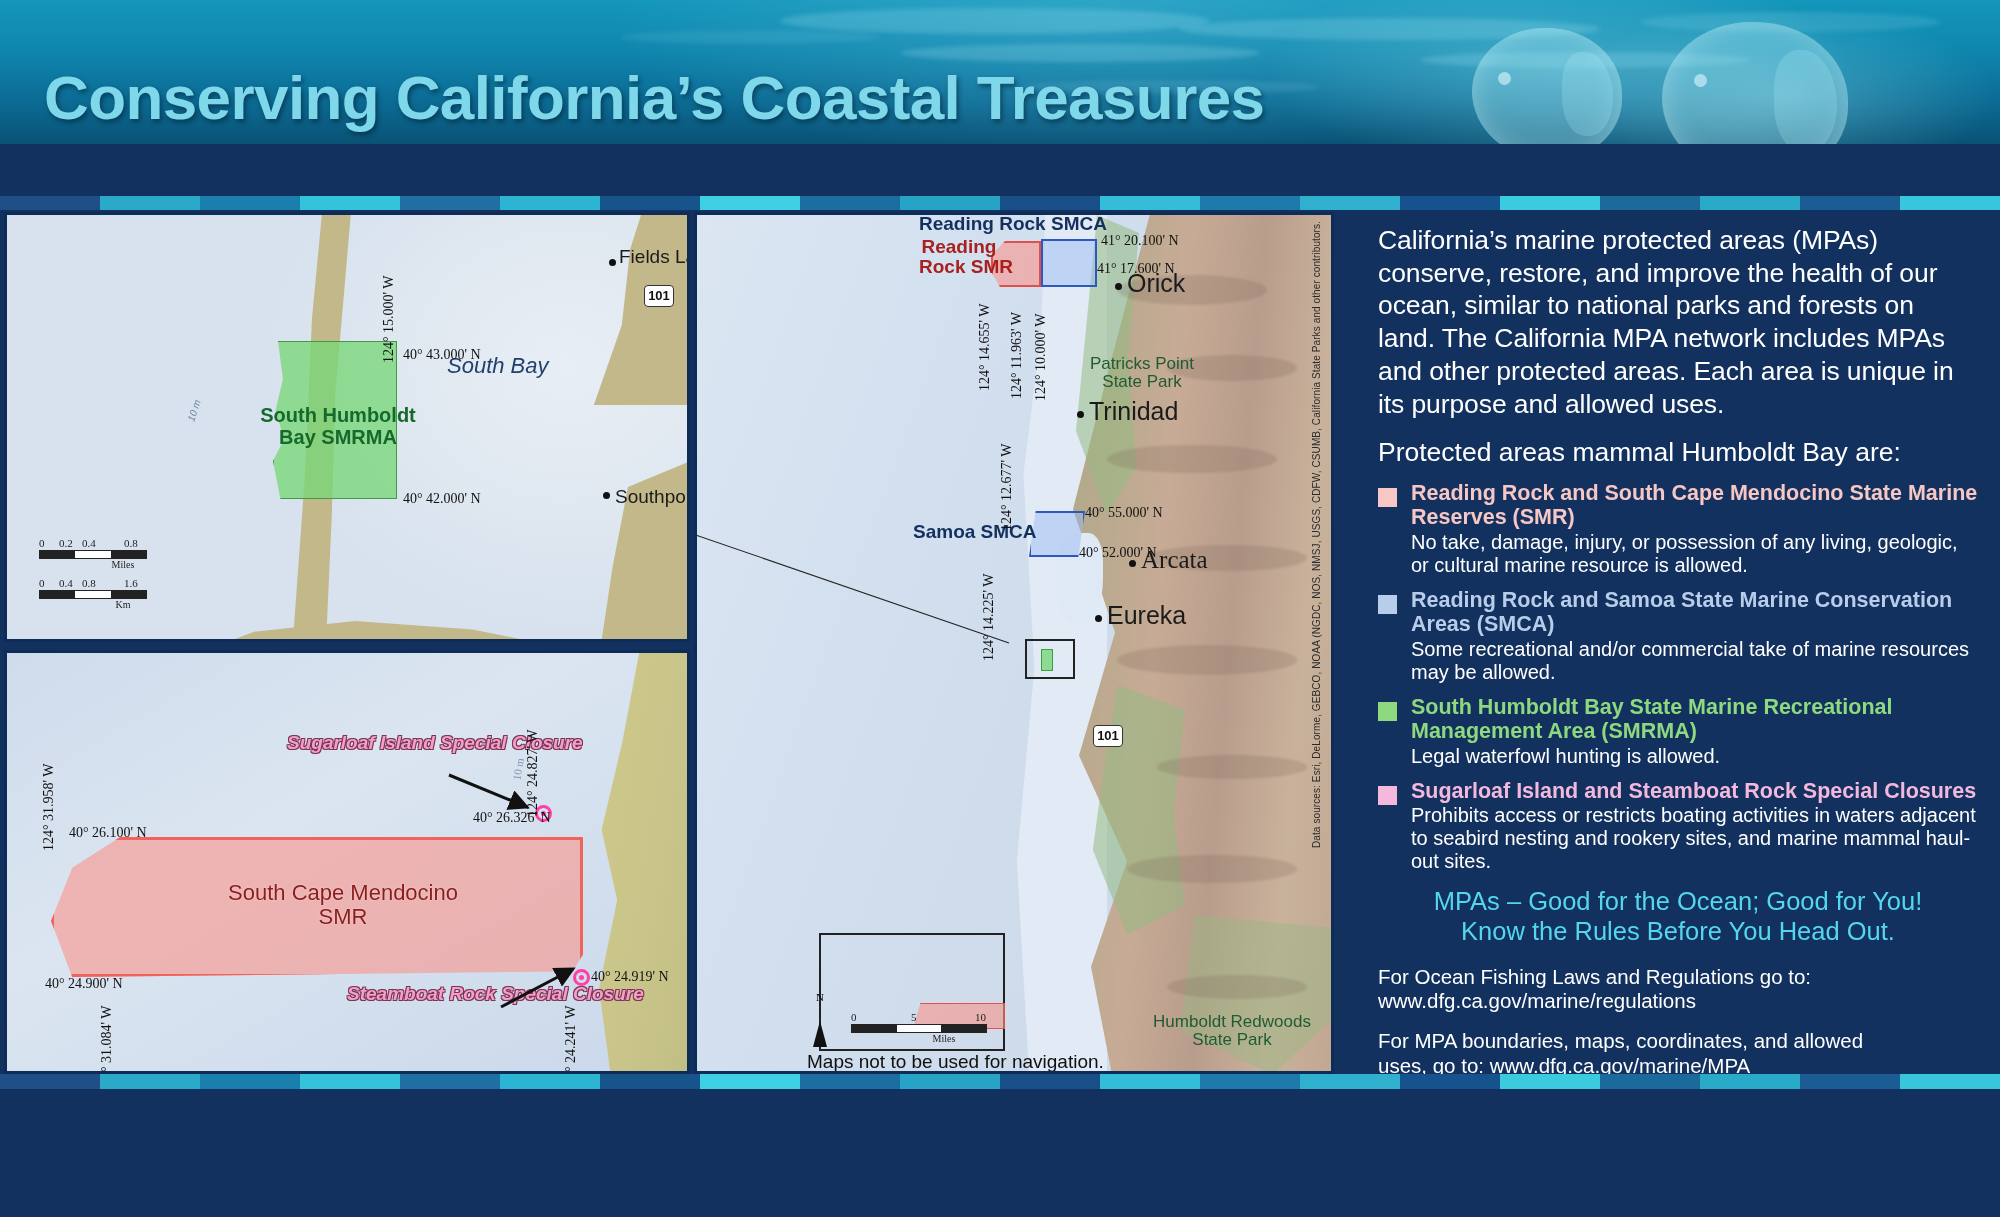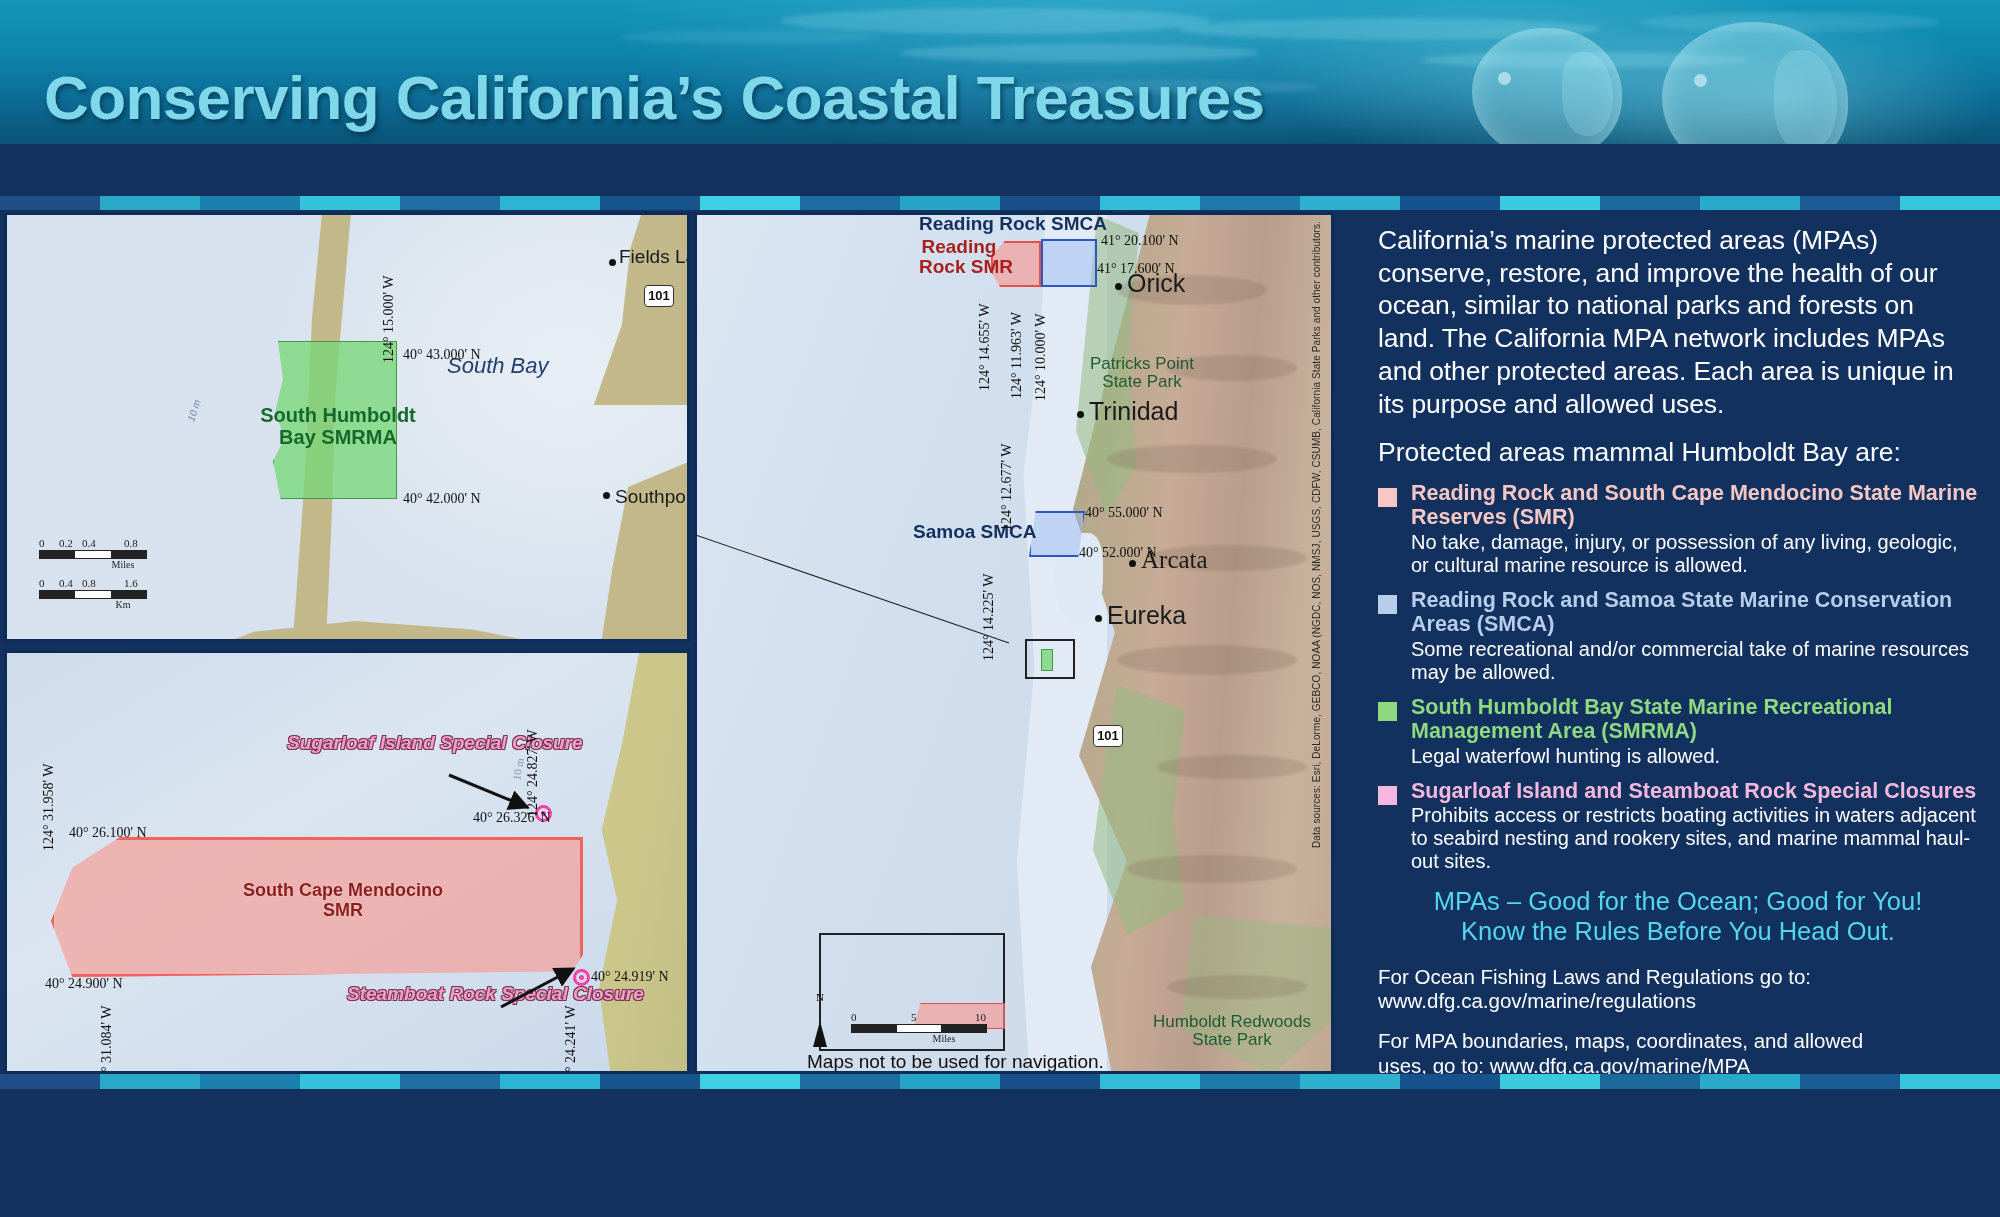--- a/index.html
+++ b/index.html
@@ -71,21 +71,21 @@
   .depth-label { position:absolute; font-size:10px; color:#6f86a8; font-style:italic; transform:rotate(-72deg); }
 
   
   #map-mendocino {
     left:4px; top:650px; width:686px; height:424px;
     background:linear-gradient(150deg,#cfdcec 0%,#dbe5f1 40%,#c9d8ea 100%);
     border:3px solid #0d2c57;
   }
   .mend-land { position:absolute; background:linear-gradient(100deg,#cfc98c 0%,#c9c489 60%,#bfbd84 100%); }
   .smr-poly { position:absolute; background:rgba(248,150,140,.62); border:3px solid #f0635a; }
-  .smr-label { position:absolute; color:#8b1d1d; font-weight:bold; font-size:18px; text-align:center; line-height:1.1;
+  .smr-label { position:absolute; color:#8b1d1d; font-weight:normal; font-size:22px; text-align:center; line-height:1.1;
                text-shadow:0 0 2px rgba(255,255,255,.5); }
   .closure-label { position:absolute; color:#f59ec8; font-weight:bold; font-style:italic; font-size:19px;
                    text-align:center; line-height:1.12; text-shadow:-1px -1px 0 #7a3556,1px -1px 0 #7a3556,-1px 1px 0 #7a3556,1px 1px 0 #7a3556; white-space:nowrap;}
   .closure-marker { position:absolute; width:17px; height:17px; border:3px solid #ff3fa4; border-radius:50%; }
   .closure-marker i { position:absolute; left:3px; top:3px; width:5px; height:5px; background:#ff3fa4; border-radius:50%; }
   .contour-label { position:absolute; font-family:"Liberation Serif",serif; font-size:11px; color:#7d93b4; }
 
   
   #map-overview {
     left:694px; top:212px; width:640px; height:862px;

